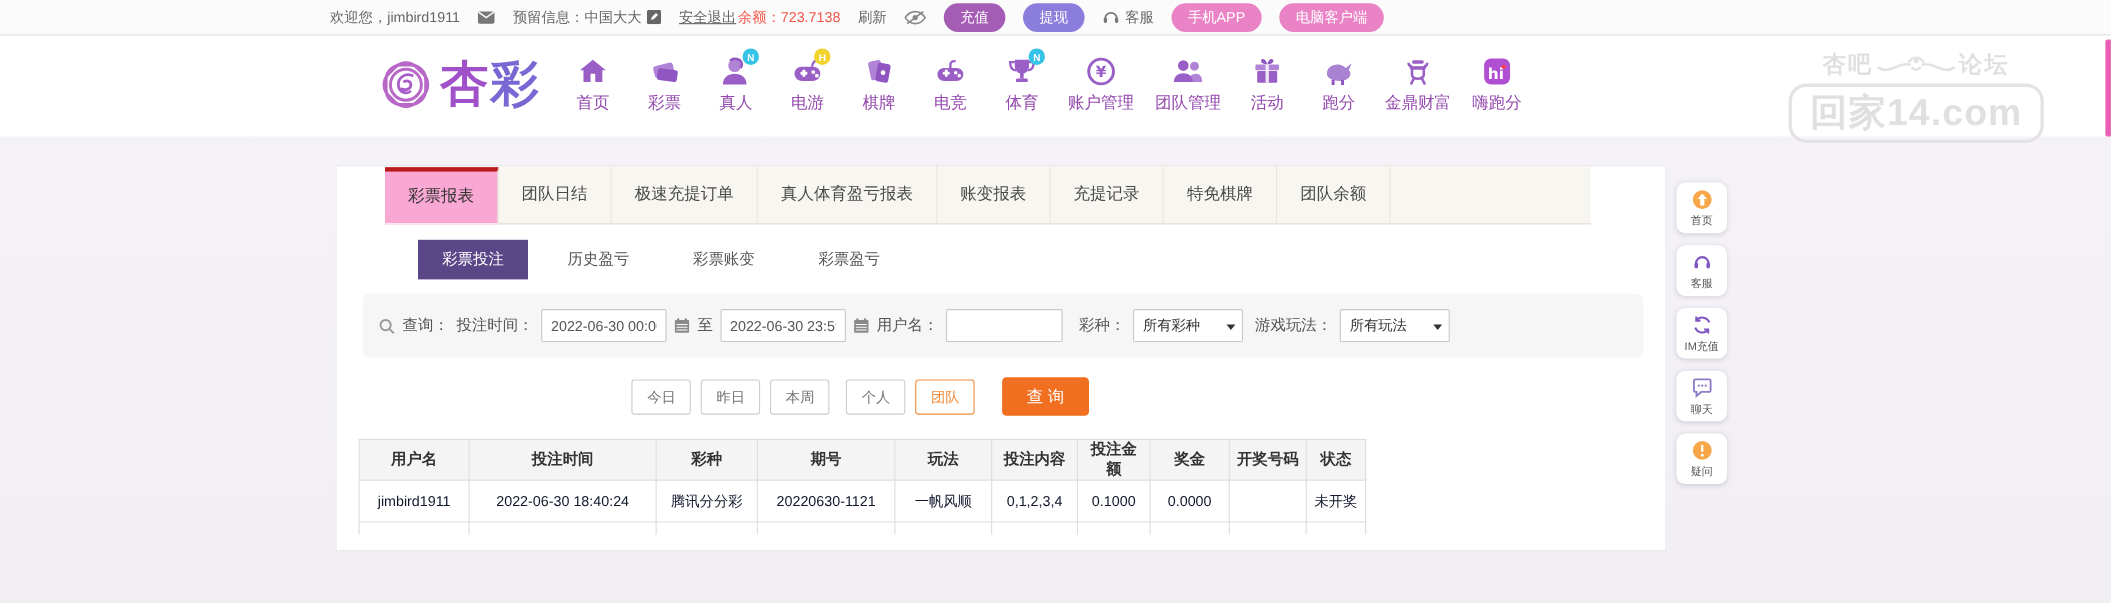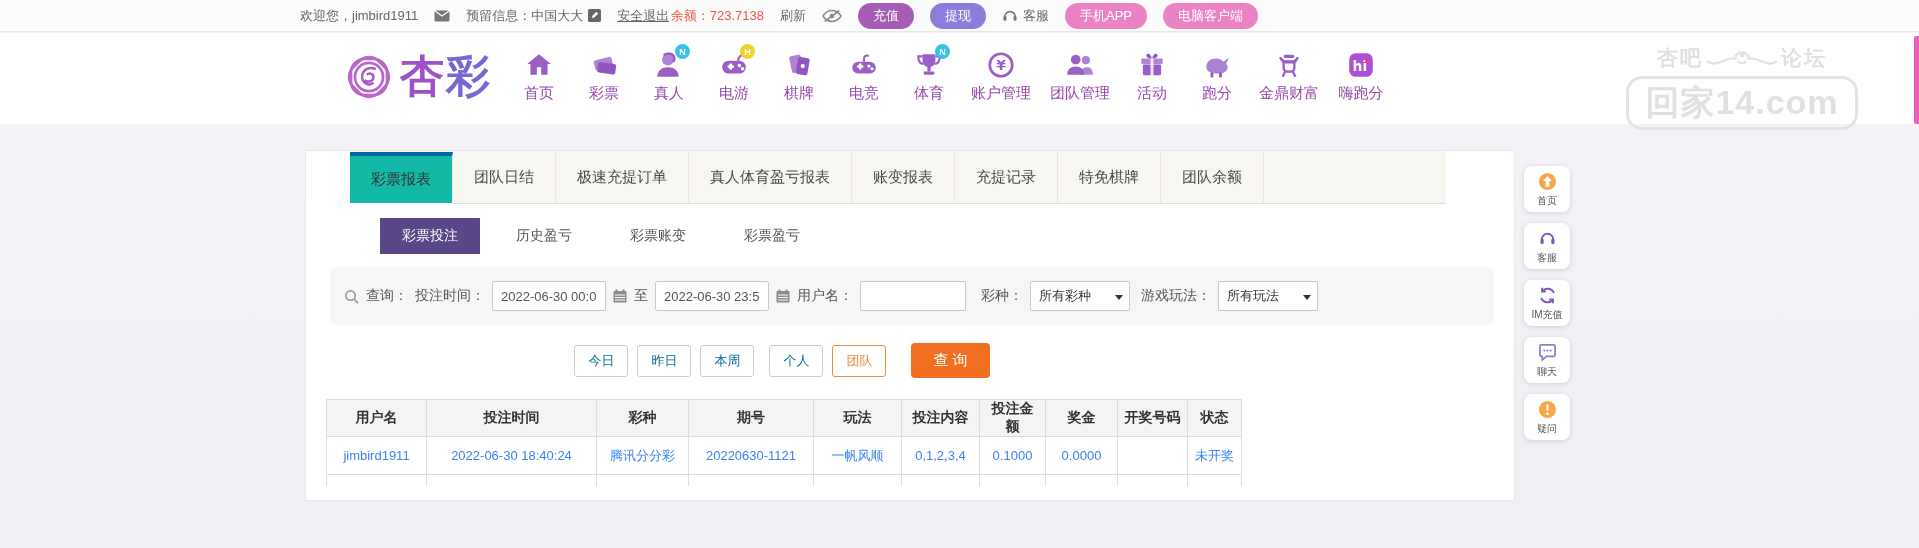--- a/index.html
+++ b/index.html
@@ -38,42 +38,42 @@
   
   .watermark{position:absolute;left:1592px;top:44px;width:300px;text-align:center;color:#e2dfe2;user-select:none;}
   .wm-row1{display:flex;align-items:center;justify-content:center;gap:2px;font-size:21px;font-weight:bold;letter-spacing:2px;}
   .wm-site{display:inline-block;margin-top:4px;border:3px solid #e5e2e5;border-radius:16px;font-size:34px;font-weight:bold;padding:1px 16px;color:#e2dfe2;letter-spacing:1px;}
   .edge-banner{position:absolute;right:0;top:36px;width:5px;height:88px;background:#e85fb5;border-radius:2px 0 0 2px;}
 
   
   .card{position:absolute;left:305px;top:150px;width:1210px;background:#fff;border:1px solid #eae7ee;padding-bottom:14px;}
   .tabs{display:flex;align-items:flex-end;margin:0 68px 0 44px;background:#f8f6f1;border-bottom:1px solid #e2ddd6;}
   .tab{padding:0 21px;line-height:52px;height:52px;font-size:15px;color:#4a4a4a;border-right:1px solid #eae6df;cursor:pointer;white-space:nowrap;}
-  .tab.active{background:#14b8a6;border-top:4px solid #0369a1;line-height:46px;height:52px;margin-bottom:-1px;border-bottom:1px solid #fff;color:#333;}
+  .tab.active{background:#f9a8d4;border-top:4px solid #b91c1c;line-height:46px;height:52px;margin-bottom:-1px;border-bottom:1px solid #fff;color:#333;}
 
   .subtabs{display:flex;gap:14px;margin:14px 0 0 74px;}
   .subtab{padding:9px 22px;font-size:14px;color:#555;cursor:pointer;white-space:nowrap;}
   .subtab.active{background:#5a4788;color:#fff;}
 
   .panel{margin:13px 20px 0 24px;background:#f6f6f6;border-radius:6px;padding:14px 14px;display:flex;align-items:center;gap:7px;font-size:14px;color:#555;}
   .panel label{white-space:nowrap;}
   .txt{height:30px;border:1px solid #c8c8c8;border-radius:2px;background:#fff;padding:0 8px;font-size:13px;color:#555;font-family:inherit;}
   .txt.date{width:114px;}
   .txt.user{width:106px;}
   .selbox{position:relative;width:100px;height:30px;border:1px solid #c8c8c8;border-radius:2px;background:#fff;display:flex;align-items:center;padding:0 18px 0 8px;font-size:13px;color:#333;cursor:pointer;}
   .selbox .arr{position:absolute;right:6px;top:13px;width:0;height:0;border-left:4px solid transparent;border-right:4px solid transparent;border-top:5px solid #333;}
 
   .actions{display:flex;align-items:center;gap:9px;justify-content:center;margin-top:18px;transform:translateX(-128px);}
-  .qbtn{padding:6px 13px;border:1px solid #ccc;border-radius:3px;background:#fff;color:#0369a1;font-size:13px;cursor:pointer;font-family:inherit;}
+  .qbtn{padding:6px 13px;border:1px solid #ccc;border-radius:3px;background:#fff;color:#737373;font-size:13px;cursor:pointer;font-family:inherit;}
   .qbtn.team{border-color:#f08c3c;color:#f08c3c;}
   .search-btn{margin-left:16px;background:#f06f21;color:#fff;border:none;border-radius:4px;padding:8px 22px;font-size:15px;cursor:pointer;font-family:inherit;white-space:nowrap;}
 
   table.data{border-collapse:collapse;margin:21px 0 0 20px;table-layout:fixed;}
   table.data th{background:#f4f4f4;border:1px solid #ddd;height:36px;font-size:14px;color:#333;font-weight:bold;text-align:center;padding:0 6px;}
-  table.data td{border:1px solid #ddd;height:38px;font-size:13px;color:#3b82f6;text-align:center;padding:0 6px;}
+  table.data td{border:1px solid #ddd;height:38px;font-size:13px;color:#0f172a;text-align:center;padding:0 6px;}
   td.status{color:#43a047;}
   tr.partial td{height:11px;border-bottom:none;}
 
   
   .side{position:absolute;left:1524px;top:166px;display:flex;flex-direction:column;gap:11px;}
   .side-btn{min-width:46px;background:#fff;border-radius:8px;box-shadow:0 1px 5px rgba(60,50,90,.18);display:flex;flex-direction:column;align-items:center;padding:6px 3px 4px;cursor:pointer;}
   .side-btn svg{width:19px;height:19px;}
   .side-label{font-size:10px;color:#555;margin-top:3px;white-space:nowrap;}
 </style>
 </head>

